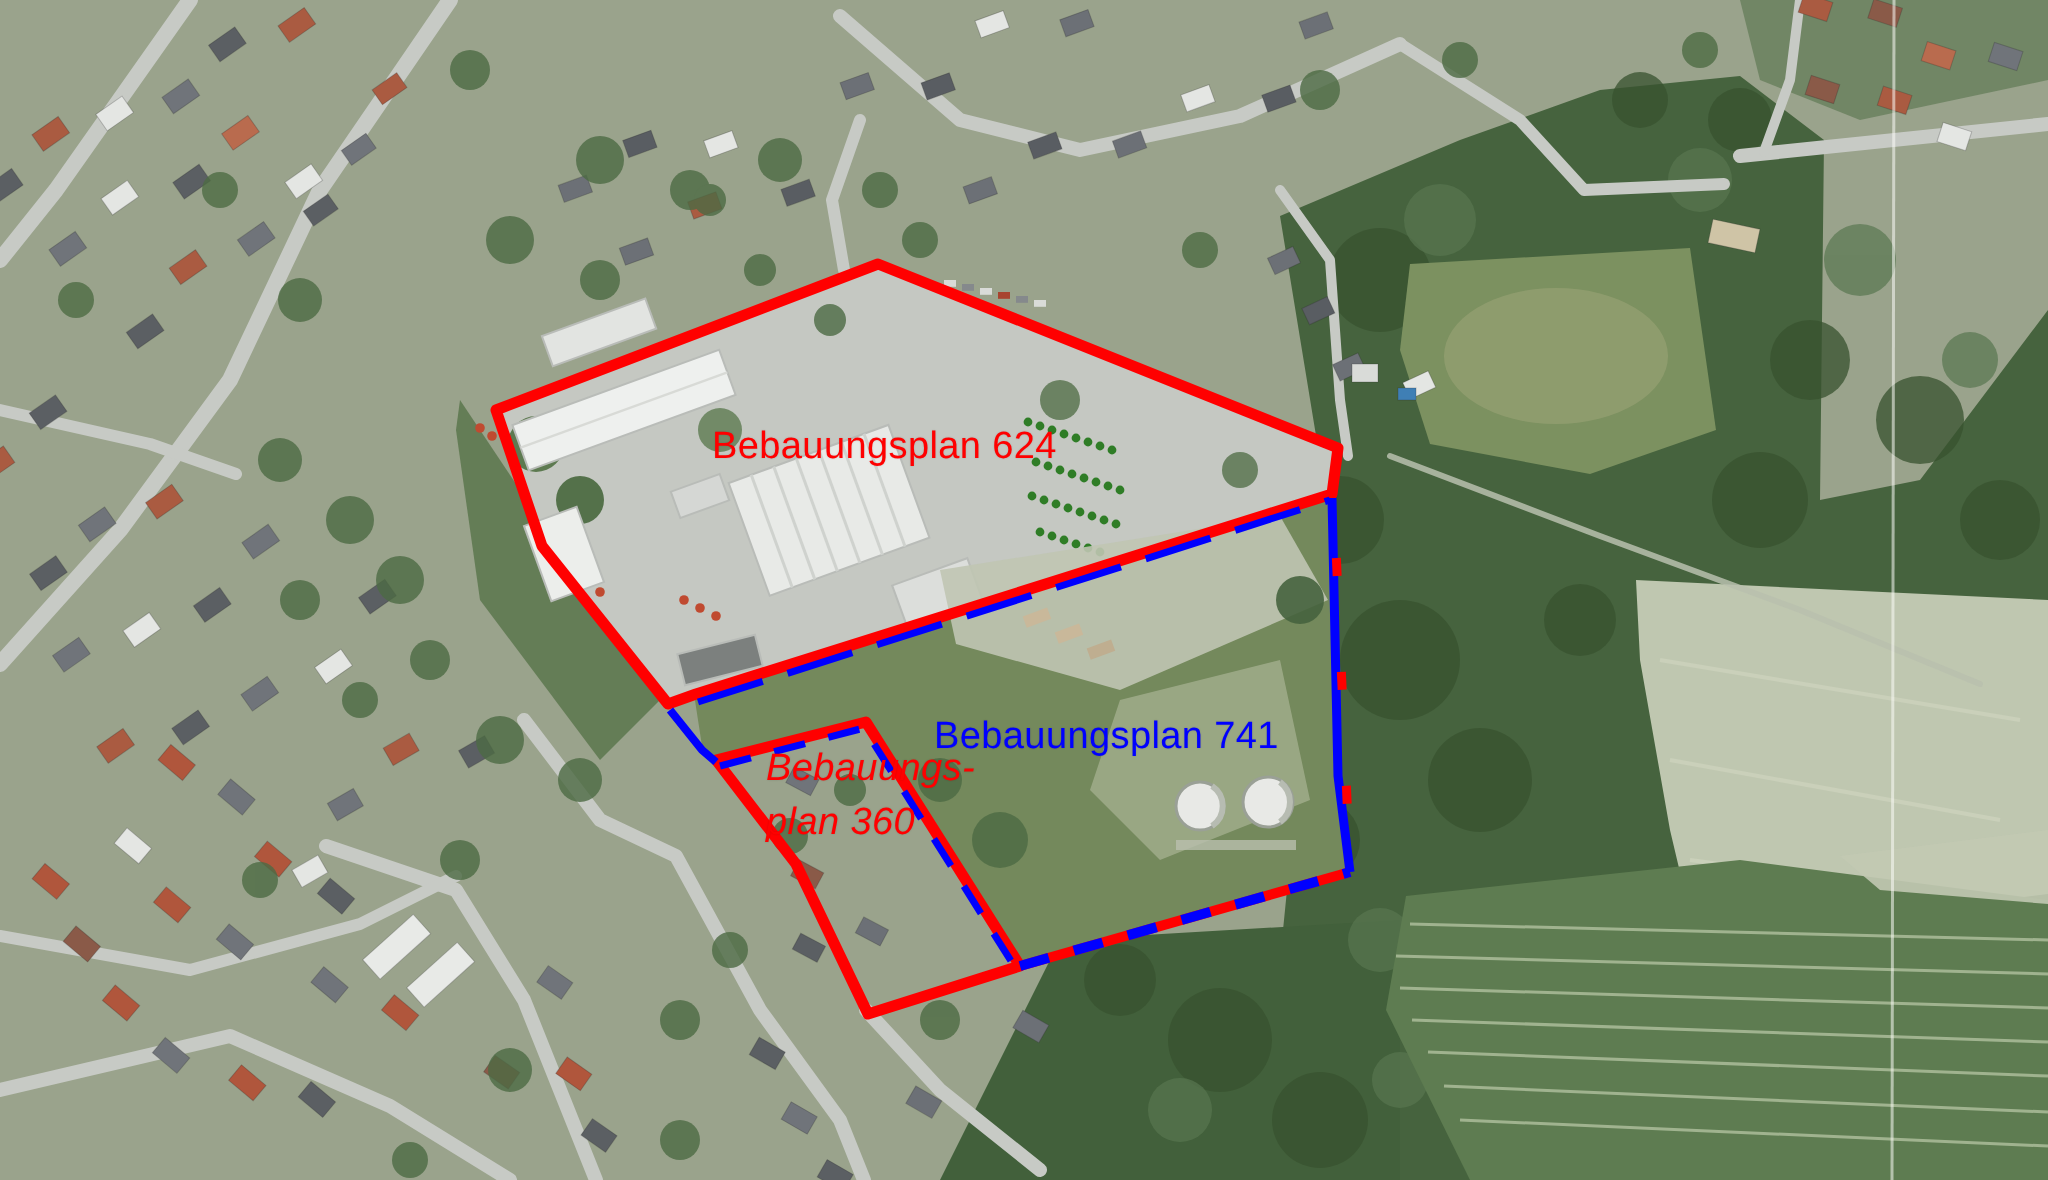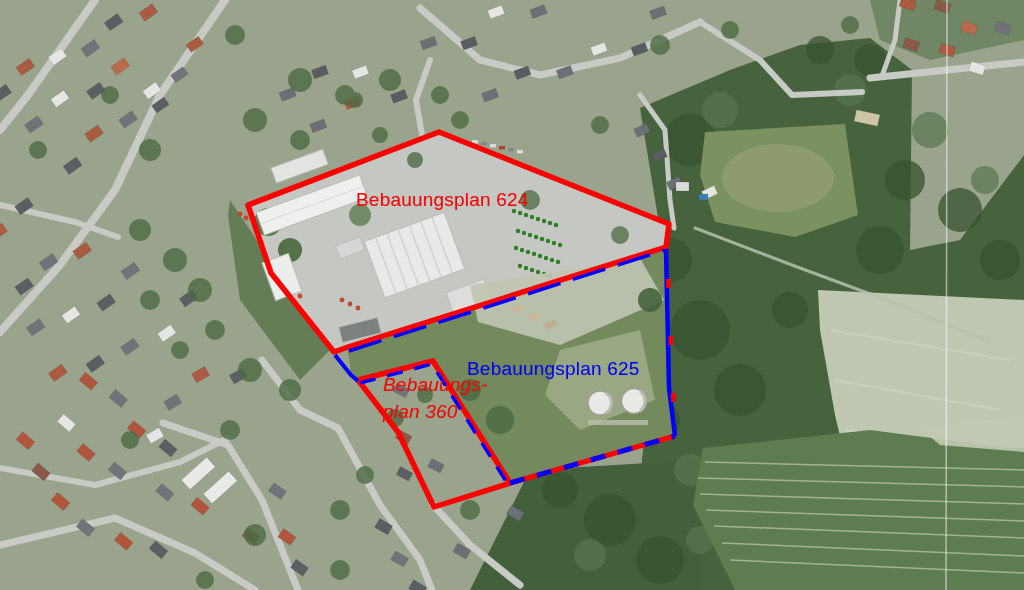--- a/index.html
+++ b/index.html
@@ -11,21 +11,21 @@
   #stage svg{position:absolute;left:0;top:0;}
   .map-label{
     position:absolute;white-space:pre-line;
     font-size:19px;line-height:27px;font-weight:500;
     letter-spacing:0.2px;
     text-shadow:0 0 1px rgba(0,0,0,0.15);
     pointer-events:none;
   }
   .lbl-red{color:#ff0000;}
   .lbl-blue{color:#0000ff;}
-  #label-624-main{left:356px;top:186px;text-align:right;}
+  #label-624-main{left:356px;top:210px;text-align:right;}
   #label-625{left:467px;top:355px;}
   #label-624-small{left:383px;top:371px;font-style:italic;}
 </style>
 </head>
 <body>
 
 <div id="stage">
 
   <svg width="1024" height="590" viewBox="0 0 1024 590">
 
@@ -411,16 +411,16 @@
       <polyline points="360,383 432,364 509,486" stroke="#0000ff" stroke-width="3.5" stroke-dasharray="16 12"></polyline>
 
       <line x1="510" y1="483" x2="675" y2="436" stroke="#0000ff" stroke-width="5" stroke-dasharray="15 13"></line>
 
       <line x1="667" y1="252" x2="675" y2="434" stroke="#ff0000" stroke-width="4.5" stroke-dasharray="9 48" stroke-dashoffset="30"></line>
     </g>
   </svg>
 
   <div id="label-624-main" class="map-label lbl-red">Bebauungsplan 624</div>
 
-  <div id="label-625" class="map-label lbl-blue">Bebauungsplan 625</div>
+  <div id="label-625" class="map-label lbl-blue">Bebauungsplan 741</div>
 
   <div id="label-624-small" class="map-label lbl-red"><span>Bebauungs-</span><br><span>plan 360</span></div>
 </div>
 
 </body></html>

